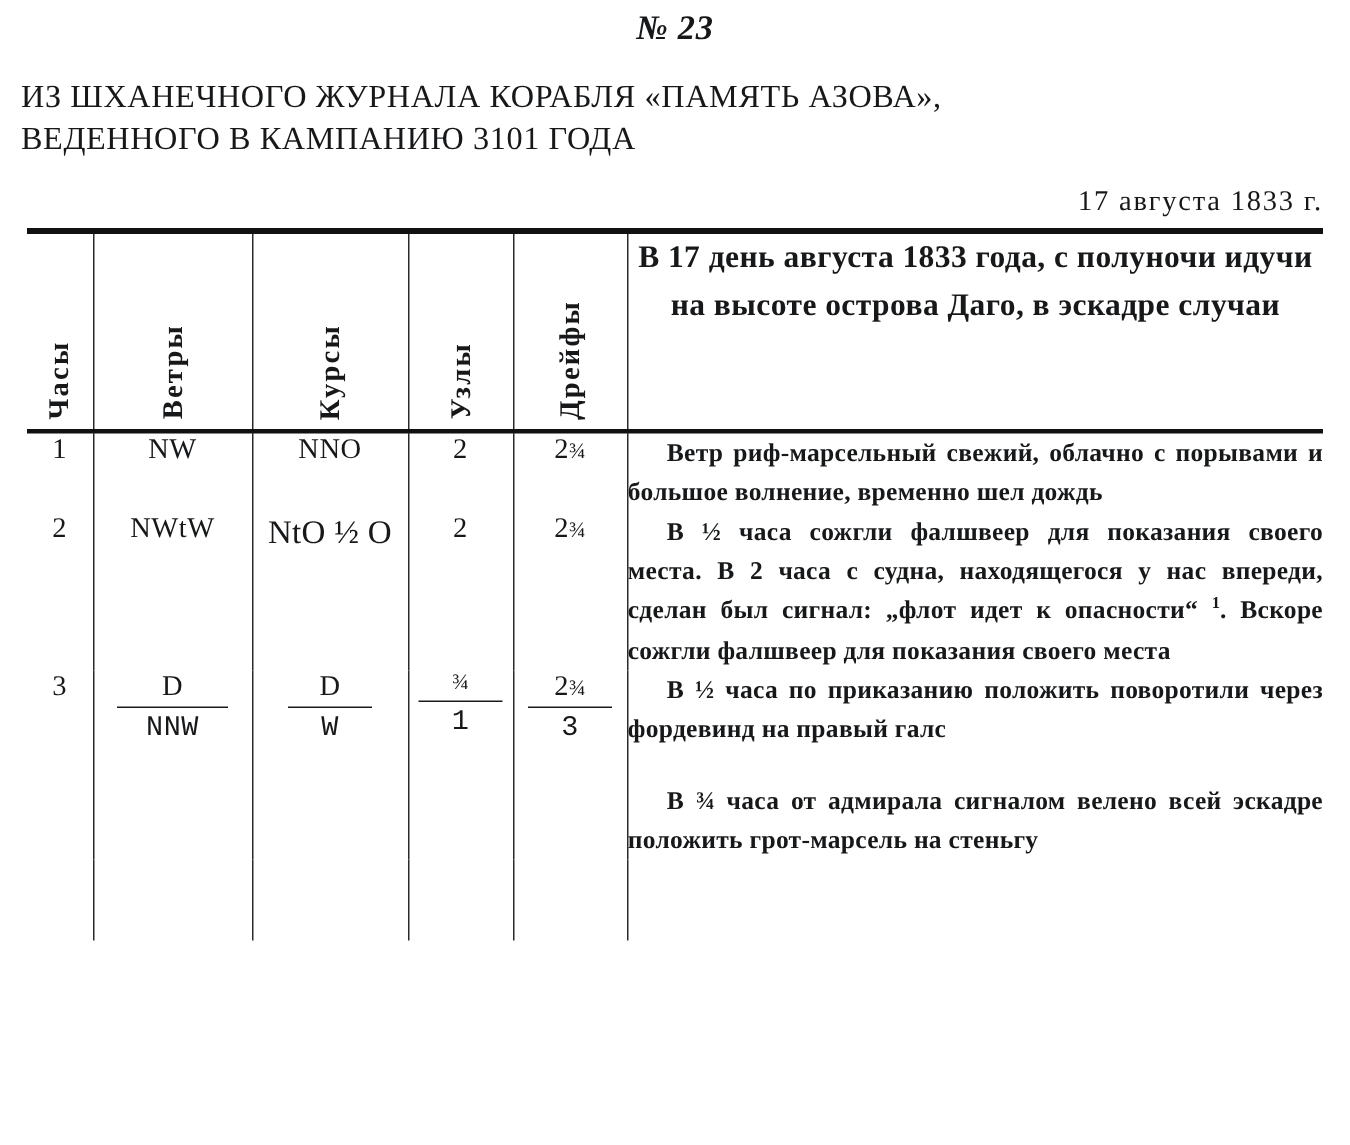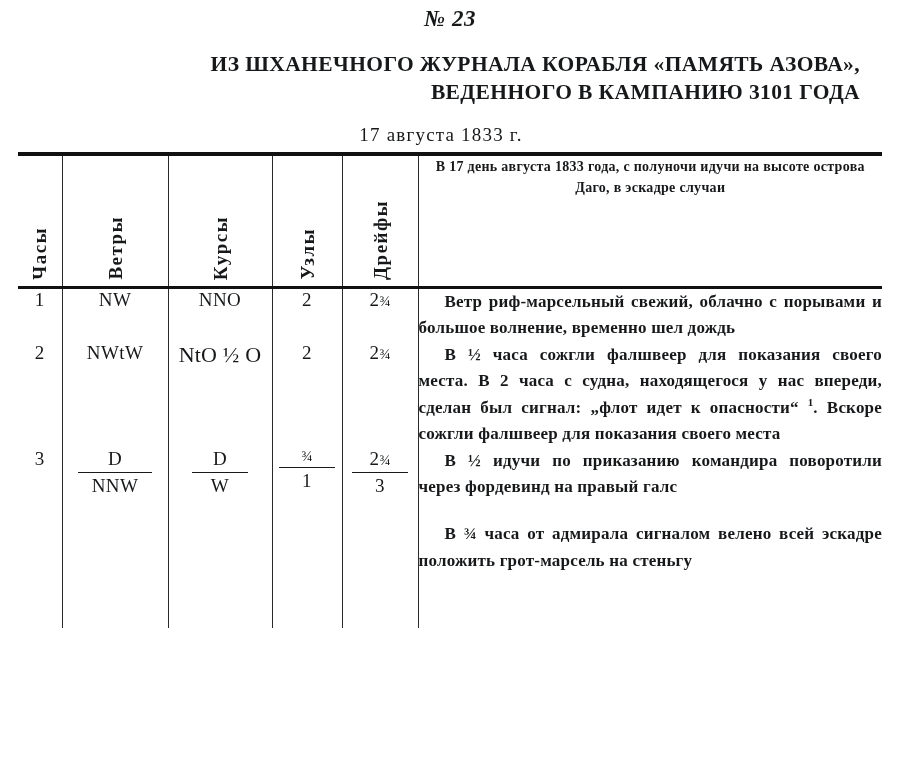--- a/index.html
+++ b/index.html
@@ -29,34 +29,34 @@
     text-align: center;
     font-style: italic;
     font-weight: 700;
     font-size: 23px;
     letter-spacing: 0.5px;
     padding-top: 6px;
     line-height: 1.1;
   }
 
   .doc-title {
-    text-align: right;
-    font-weight: 700;
+    text-align: left;
+    font-weight: 400;
     font-size: 21.5px;
     line-height: 1.28;
     letter-spacing: 0.4px;
     margin-top: 20px;
-    padding: 0 40px;
+    padding: 0 14px;
   }
   .doc-title .line2 {
     display: block;
   }
 
   .doc-date {
-    text-align: center;
+    text-align: right;
     font-size: 19px;
     font-weight: 400;
     letter-spacing: 1.2px;
     padding-right: 18px;
     margin-top: 18px;
   }
 
   
   .log-table {
     position: absolute;
@@ -119,21 +119,21 @@
     letter-spacing: 1.5px;
     white-space: nowrap;
     line-height: 1;
   }
   .head-intro {
     height: 130px;
     padding: 26px 14px 0 14px;
     box-sizing: border-box;
     text-align: center;
     font-weight: 700;
-    font-size: 14px;
+    font-size: 21px;
     line-height: 1.5;
     letter-spacing: 0.3px;
     margin-top: 26px;
   }
 
   
   .data-cell {
     text-align: center;
     font-size: 19px;
     font-weight: 400;
@@ -186,20 +186,21 @@
     min-width: 56px;
   }
   .stack .top {
     display: block;
     padding: 0 6px 2px 6px;
   }
   .stack .bot {
     display: block;
     border-top: 1.8px solid #1a1a1a;
     padding: 2px 6px 0 6px;
+    font-family: Liberation Mono, monospace;
   }
   .stack.wide { min-width: 74px; }
 
   .frac {
     font-size: 0.78em;
     letter-spacing: 0;
   }
 
   
   .stub td { height: 54px; }
@@ -308,21 +309,21 @@
           <span class="bot">1</span>
         </span>
       </td>
       <td class="data-cell col-div">
         <span class="stack">
           <span class="top"><span>2</span><span class="frac">¾</span></span>
           <span class="bot">3</span>
         </span>
       </td>
       <td class="events-cell col-div">
-        <p>В ½ идучи по приказанию командира поворотили через фордевинд на правый галс</p>
+        <p>В ½ часа по приказанию положить поворотили через фордевинд на правый галс</p>
         <p>В ¾ часа от адмирала сигналом велено всей эскадре положить грот-марсель на стеньгу</p>
       </td>
     </tr>
 
     <tr class="stub">
       <td></td>
       <td class="col-div"></td>
       <td class="col-div"></td>
       <td class="col-div"></td>
       <td class="col-div"></td>

